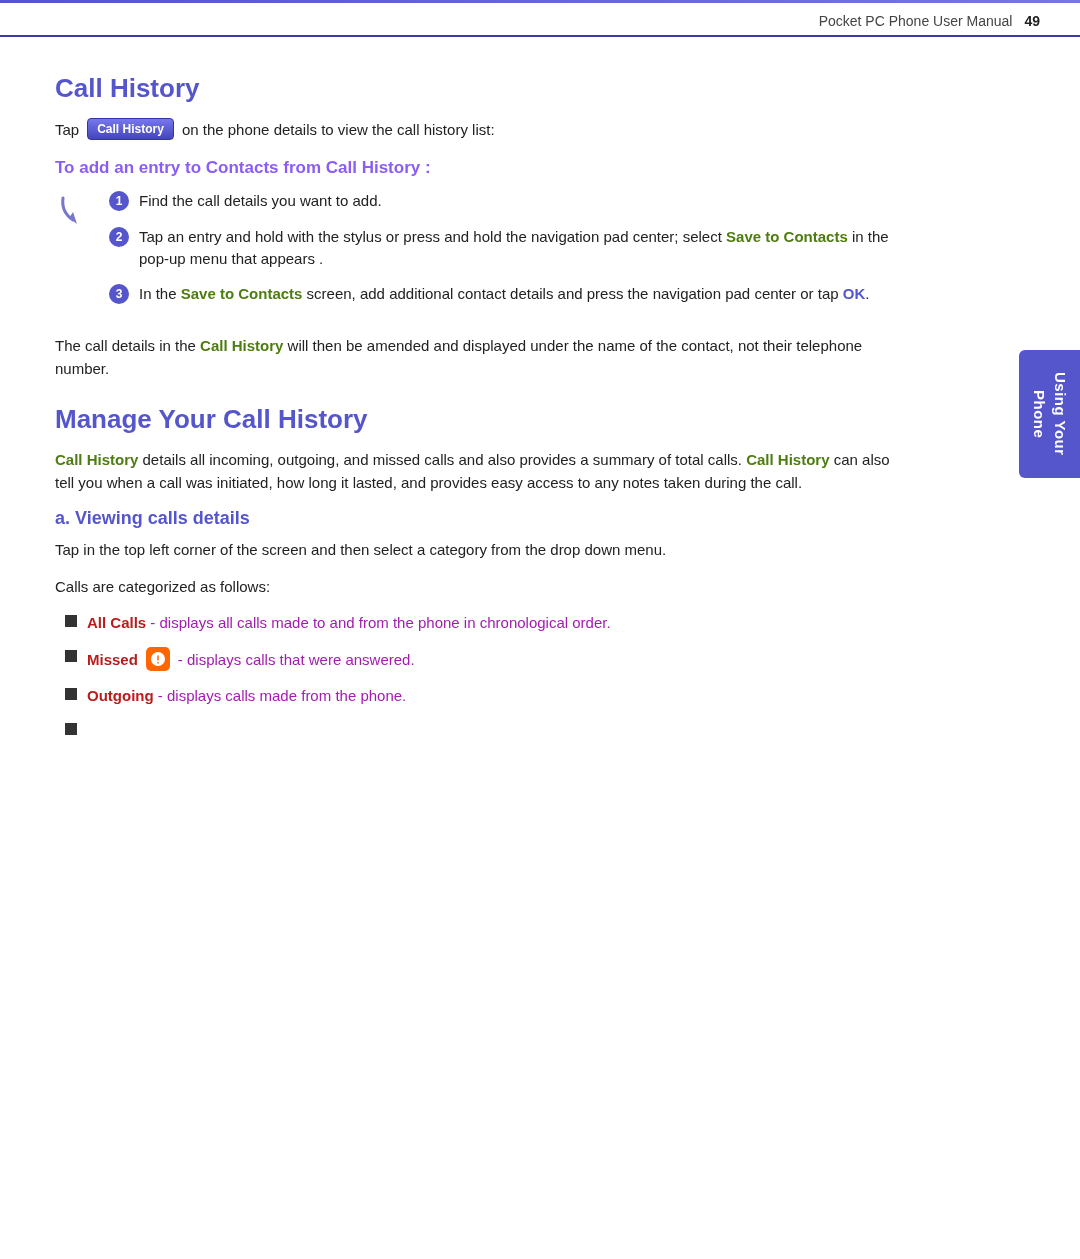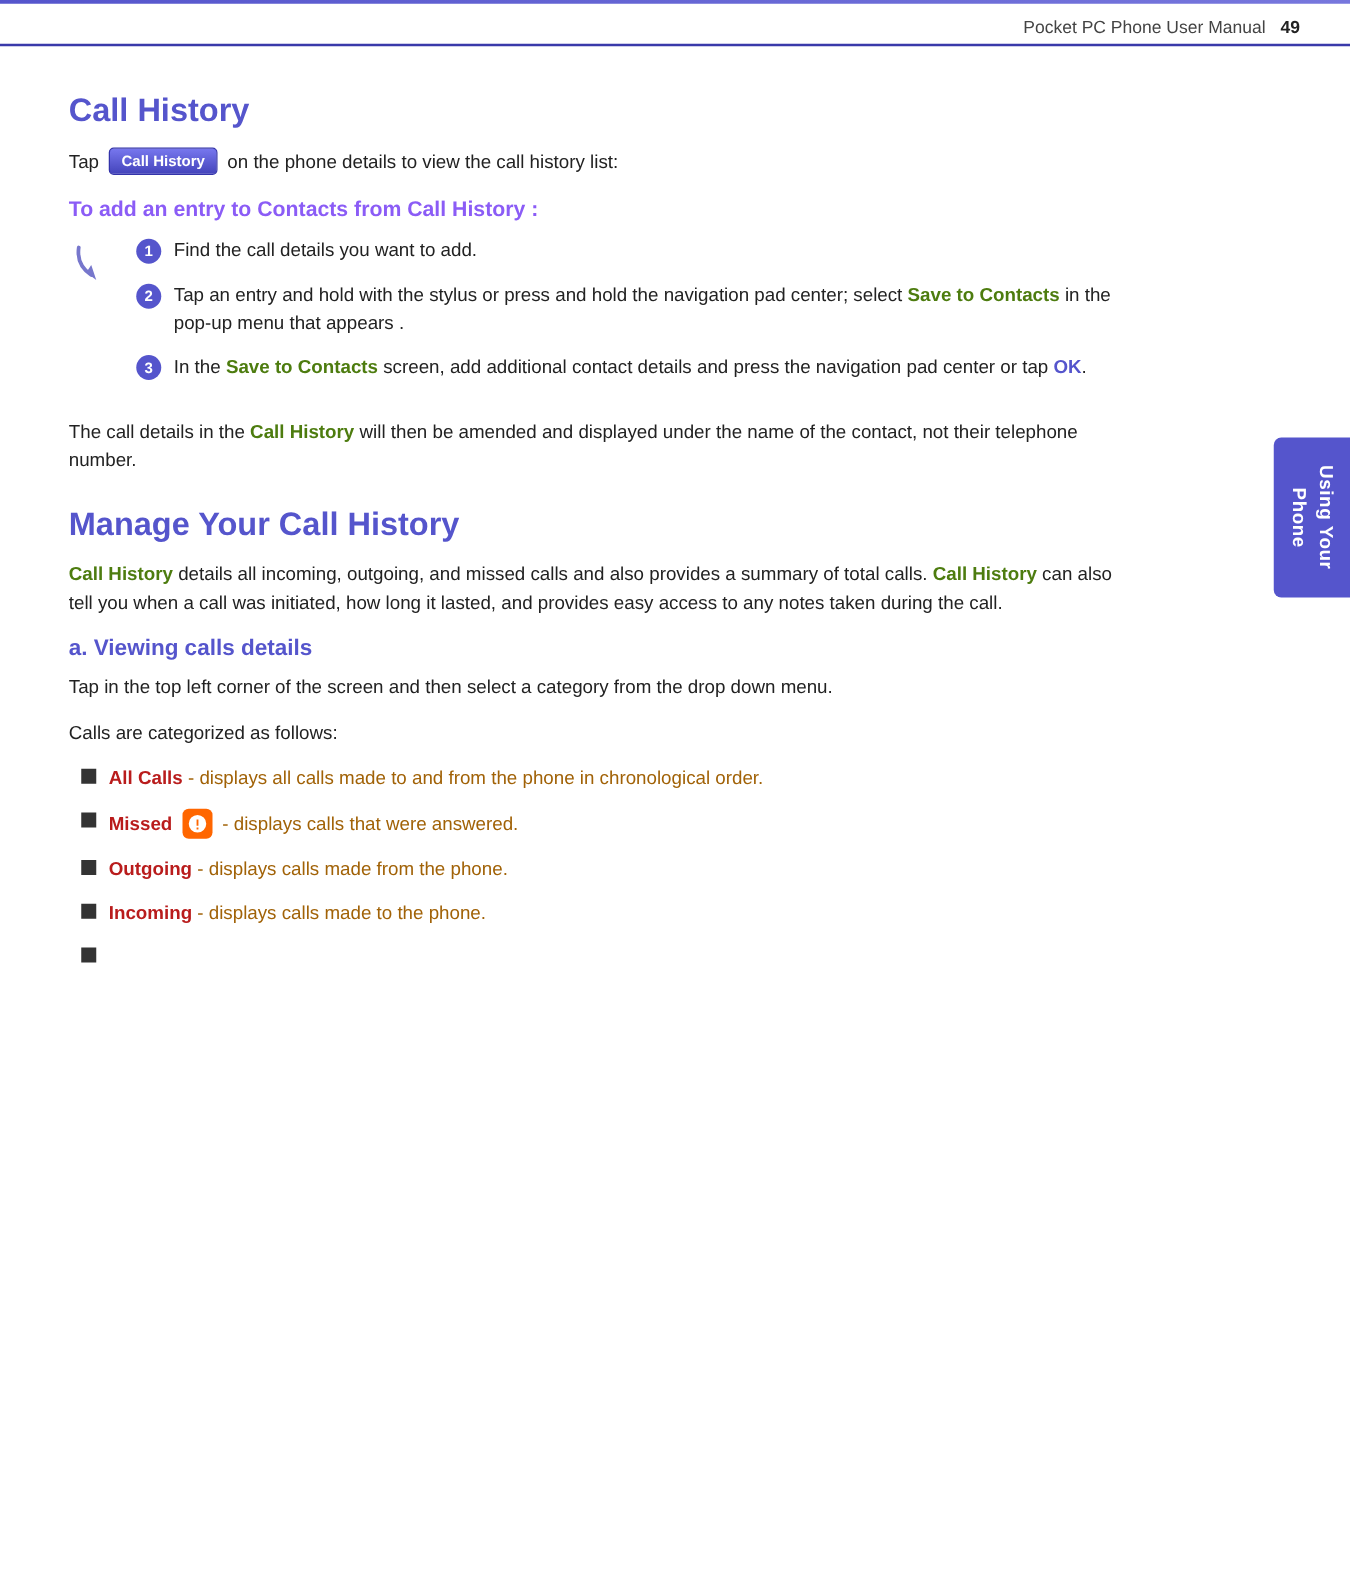--- a/index.html
+++ b/index.html
@@ -182,21 +182,21 @@
       flex-shrink: 0;
       margin-top: 3px;
     }
 
     .bullet-label {
       color: #b91c1c;
       font-weight: bold;
     }
 
     .bullet-desc {
-      color: #a16207;
+      color: #a21caf;
     }
 
     
     .missed-icon {
       display: inline-flex;
       align-items: center;
       justify-content: center;
       width: 24px;
       height: 24px;
       background: #ff6600;
@@ -332,26 +332,20 @@
       </span>
     </li>
 
     <li>
       <span class="bullet-square"></span>
       <span>
         <span class="bullet-label">Outgoing</span><span class="bullet-desc">      - displays calls made from the phone.</span>
       </span>
     </li>
 
-    <li>
-      <span class="bullet-square"></span>
-      <span>
-        <span class="bullet-label">Incoming</span><span class="bullet-desc">       - displays calls made to the phone.</span>
-      </span>
-    </li>
 
     <li>
       <span class="bullet-square"></span>
     </li>
   </ul>
 
 </div>
 
 <div class="side-tab" style="position:absolute;right:0;top:350px;writing-mode:vertical-rl;text-orientation:mixed;background:#5555cc;color:#fff;font-size:15px;font-weight:bold;padding:22px 10px;border-radius:6px 0 0 6px;transform:none;display:flex;flex-direction:column;align-items:center;justify-content:center;gap:2px;min-height:120px;">
   <span style="white-space:nowrap;">Using Your</span>

